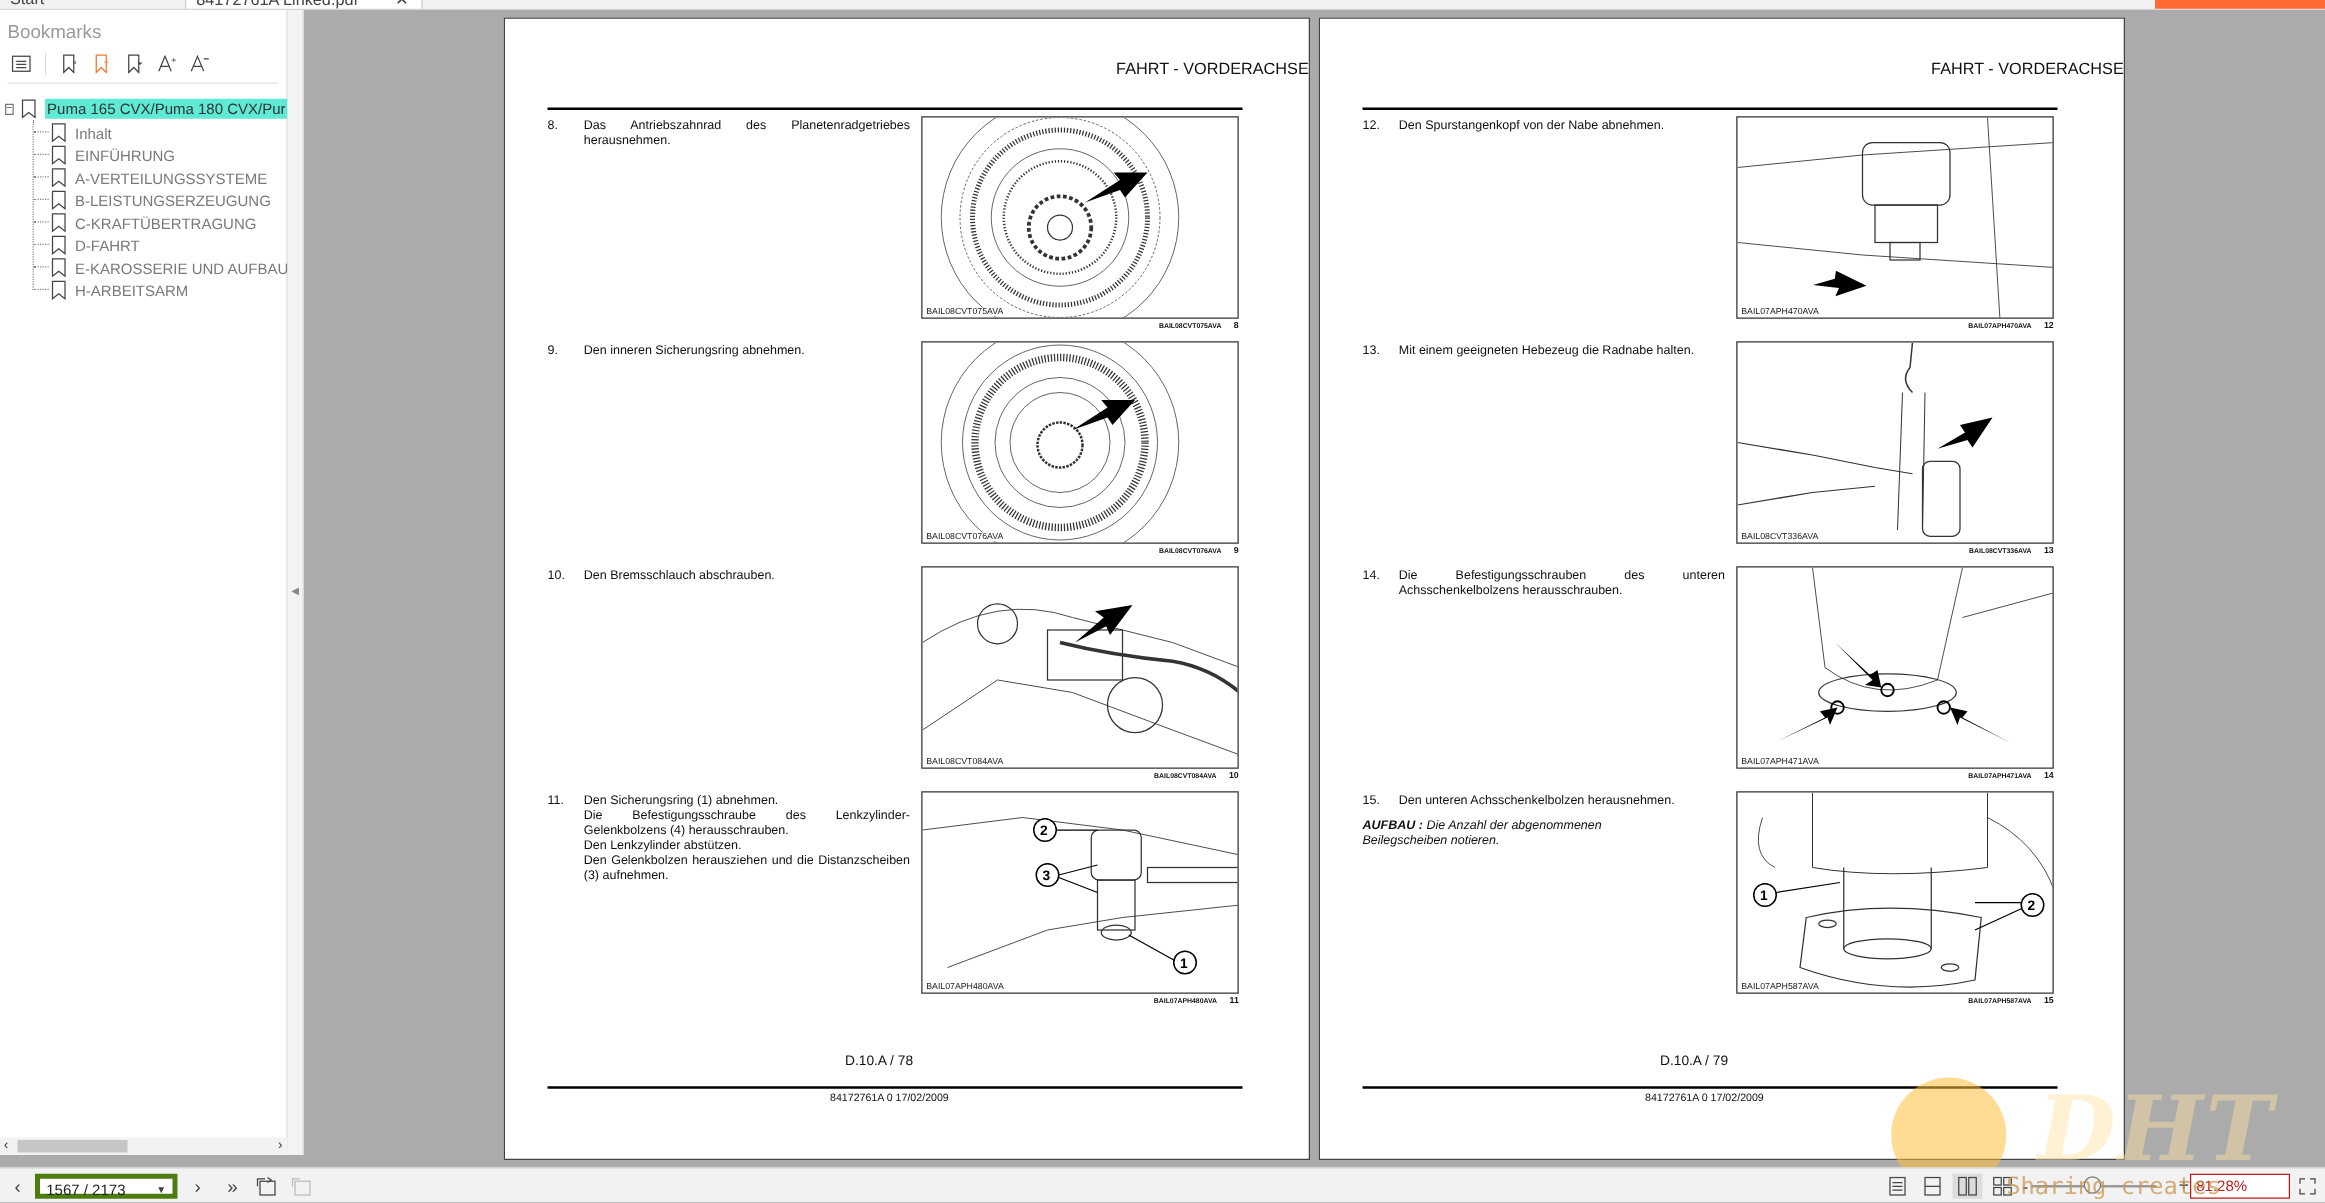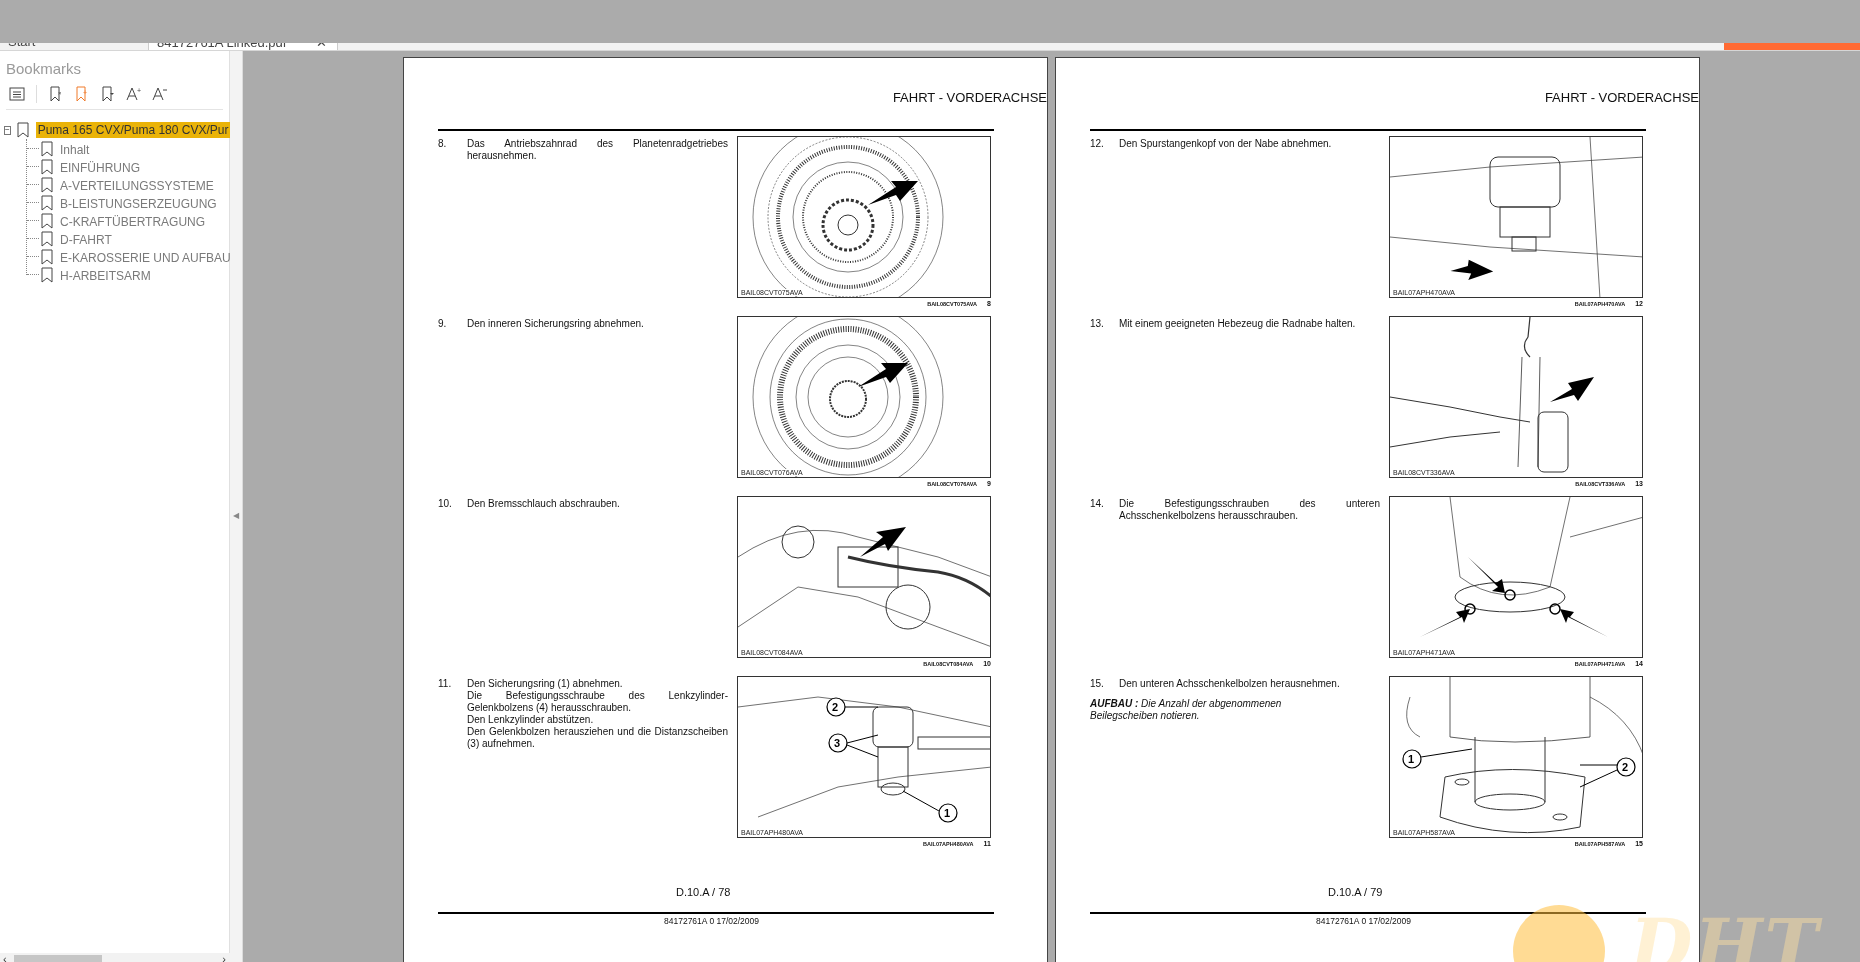--- a/index.html
+++ b/index.html
@@ -1,17 +1,17 @@
 <!DOCTYPE html>
 <html><head>
 <meta charset="utf-8">
 <style>
   * { box-sizing: border-box; margin: 0; padding: 0; }
   html, body { width: 1860px; height: 962px; overflow: hidden; background: #ababab; font-family: "Liberation Sans", sans-serif; }
-  .app { position: relative; width: 1860px; height: 702px; margin-top: 43px; }
+  .app { position: relative; width: 1860px; height: 702px; }
 
   
   .tabstrip { position: absolute; left: 0; top: 0; width: 1860px; height: 8px; background: #f2f2f2; border-bottom: 1px solid #d6d6d6; overflow: hidden; }
   .tab { position: absolute; top: -8px; height: 16px; font-size: 13px; color: #444; padding: 0 8px; line-height: 14px; white-space: nowrap; }
   .tab.start { left: 0; width: 140px; }
   .tab.doc { left: 148px; width: 190px; background: #fff; border: 1px solid #ccc; border-radius: 6px 6px 0 0; }
   .tab.doc .x { position: absolute; right: 10px; top: 0; }
   .tab-orange { position: absolute; right: 0; top: 0; width: 136px; height: 8px; background: #ff6a33; }
 
   
@@ -22,21 +22,21 @@
   .sb-sep { width: 1px; height: 18px; background: #ddd; margin: 0 4px; }
   .sb-hr { position: absolute; left: 6px; right: 6px; top: 58px; height: 1px; background: #e4e4e4; }
   .tree { position: absolute; left: 0; top: 70px; width: 230px; }
   .tree-row { position: relative; height: 18px; display: flex; align-items: center; font-size: 12px; color: #333; white-space: nowrap; }
   .tree-row.root { padding-left: 4px; }
   .tree-row.child { padding-left: 40px; color: #2a2a2a; }
   .tree-row.child.muted { color: #7a7a7a; align-items: flex-end; }
   .expander { width: 9px; height: 9px; border: 1px solid #777; font-size: 8px; line-height: 6px; text-align: center; color: #333; margin-right: 3px; background:#fff;}
   .dots-h { width: 10px; border-top: 1px dotted #888; margin-right: 2px; }
   .bm-icon { width: 14px; height: 16px; margin-right: 6px; flex: none; }
-  .root-label { background: #eab308; padding: 1px 2px; }
+  .root-label { background: #5eead4; padding: 1px 2px; }
   .vline { position: absolute; left: 26px; top: 88px; width: 0; height: 154px; border-left: 1px dotted #888; }
   .child .dots { position: absolute; left: 27px; top: 9px; width: 12px; border-top: 1px dotted #888; }
 
   .sb-hscroll { position: absolute; left: 0; bottom: 0; width: 230px; height: 14px; background: #f2f2f2; }
   .sb-hscroll .thumb { position: absolute; left: 14px; top: 2px; width: 88px; height: 10px; background: #c6c6c6; }
   .sb-hscroll .arr { position: absolute; top: 0; font-size: 11px; color: #333; }
 
   .collapse-strip { position: absolute; left: 230px; top: 8px; width: 13px; height: 916px; background: #f3f3f3; border-right: 1px solid #dcdcdc; }
   .collapse-strip .tri { position: absolute; top: 460px; left: 3px; font-size: 8px; color: #888; }
 

